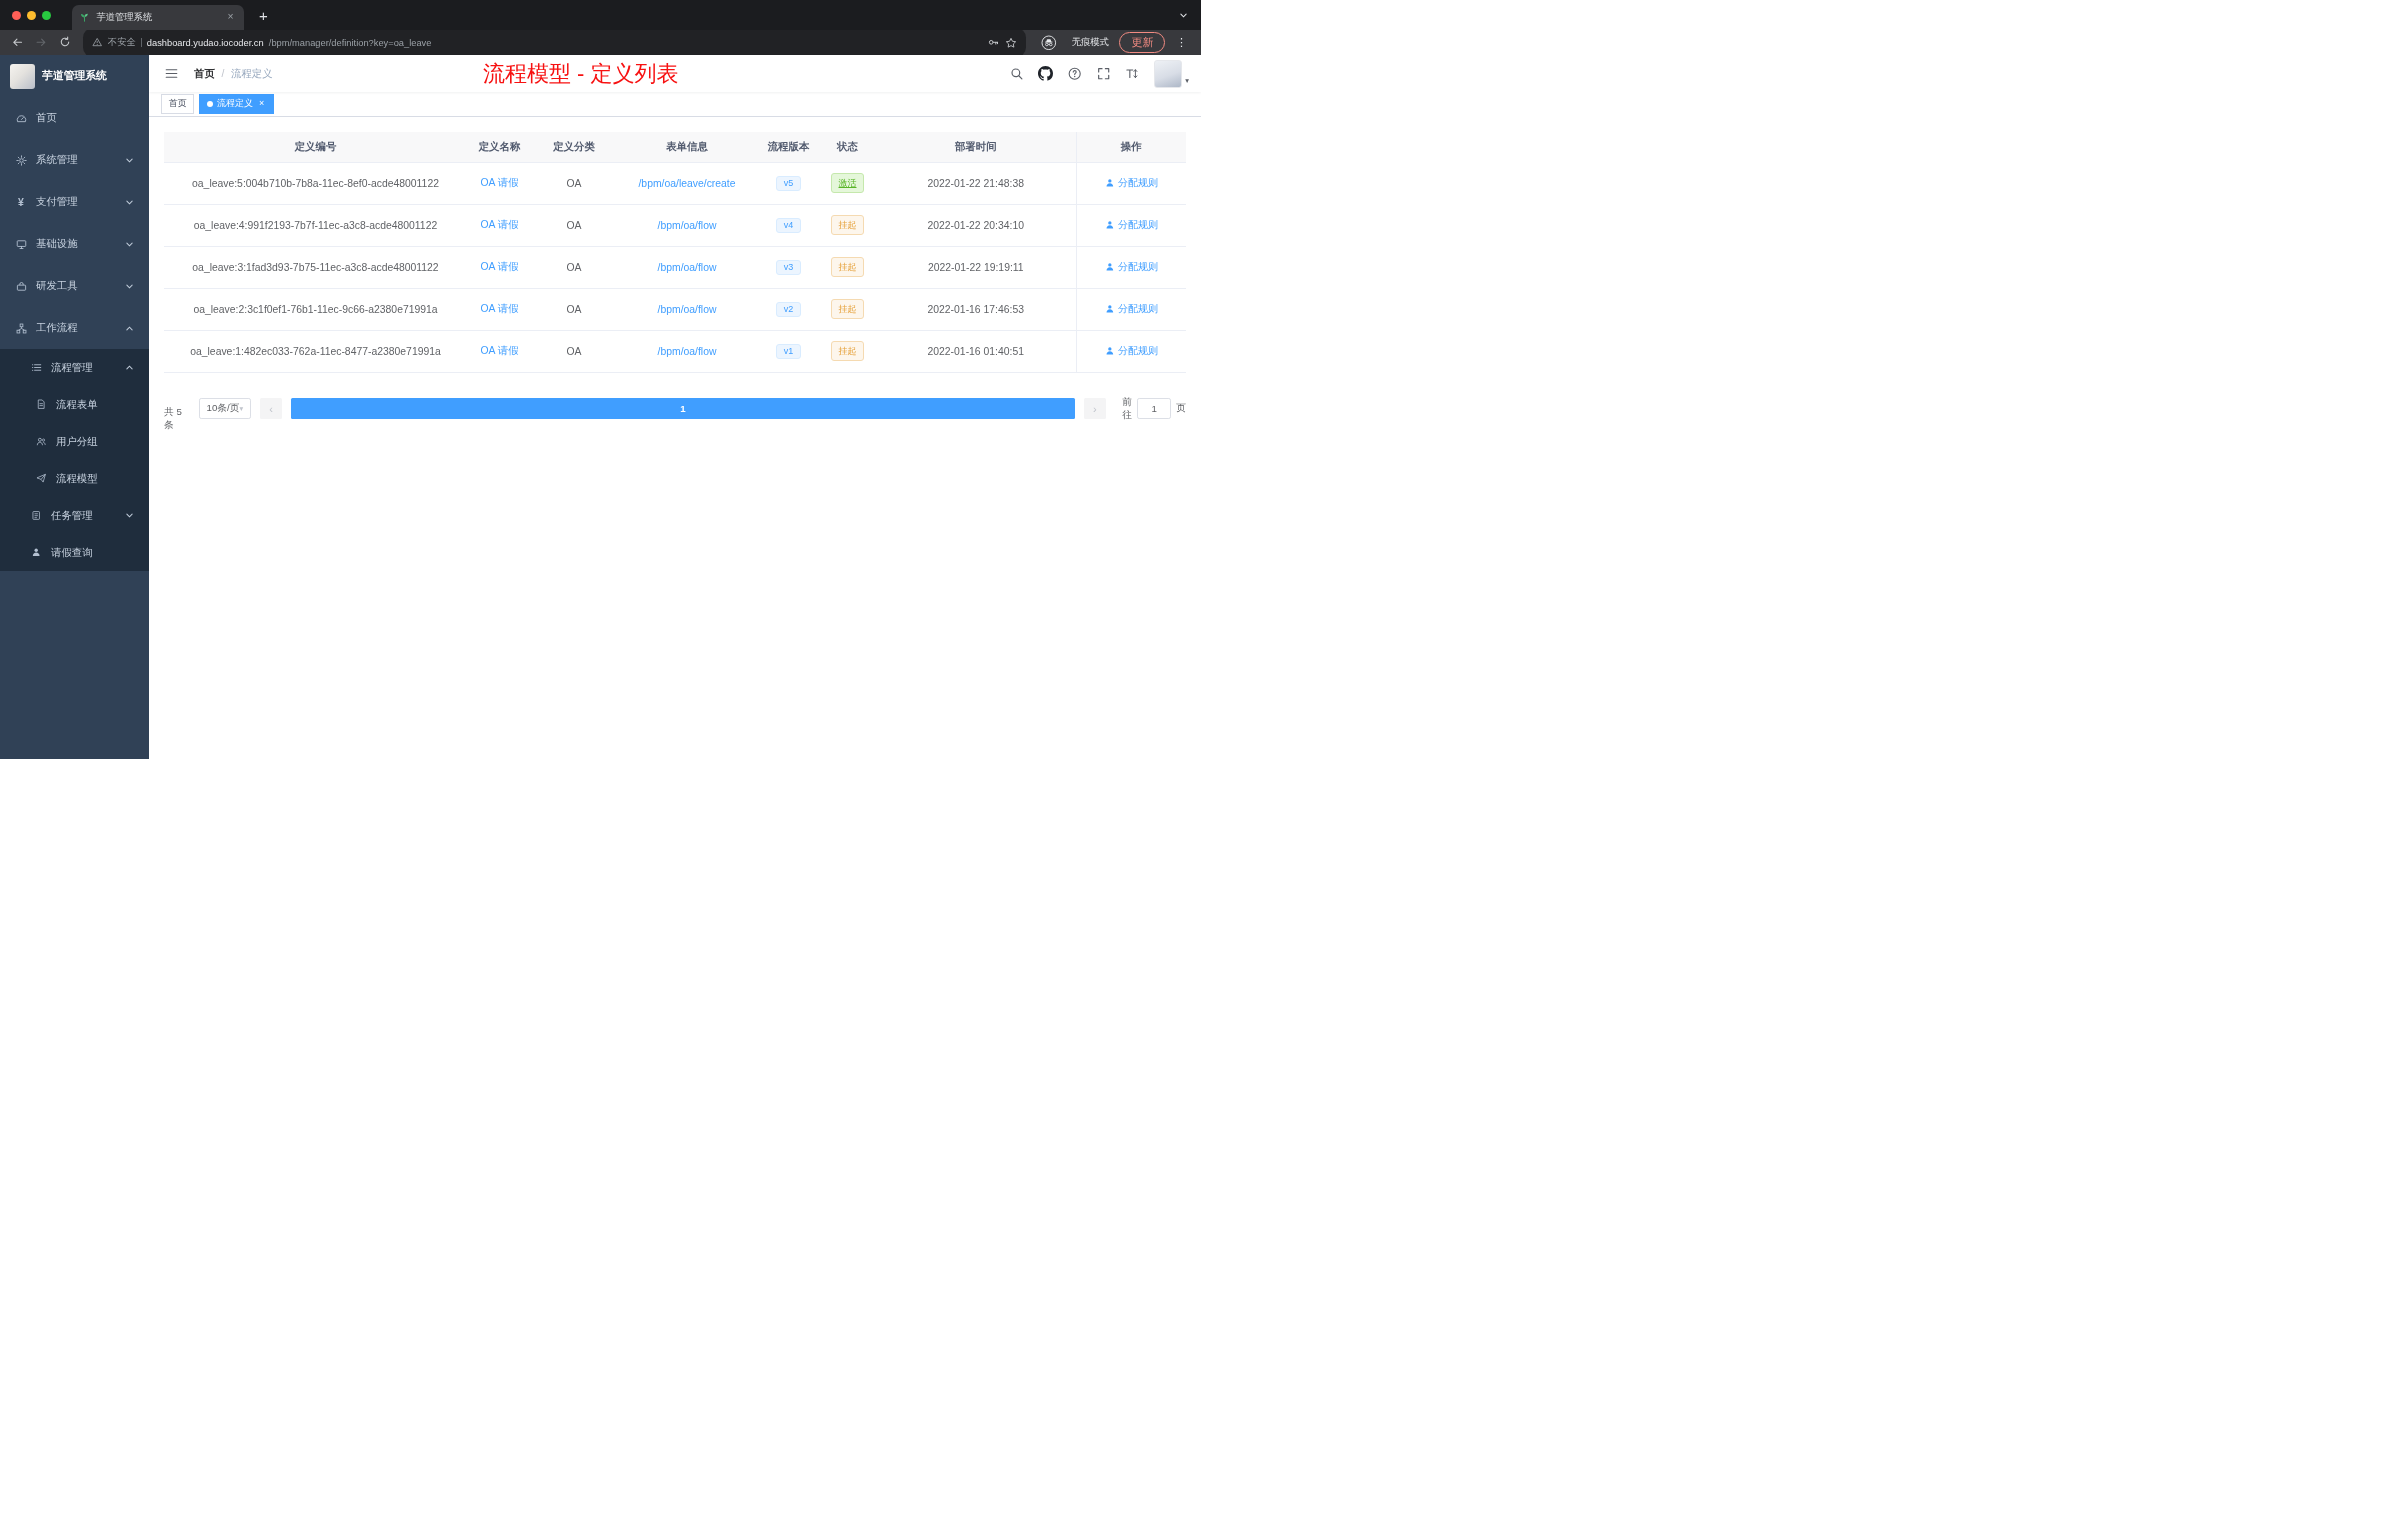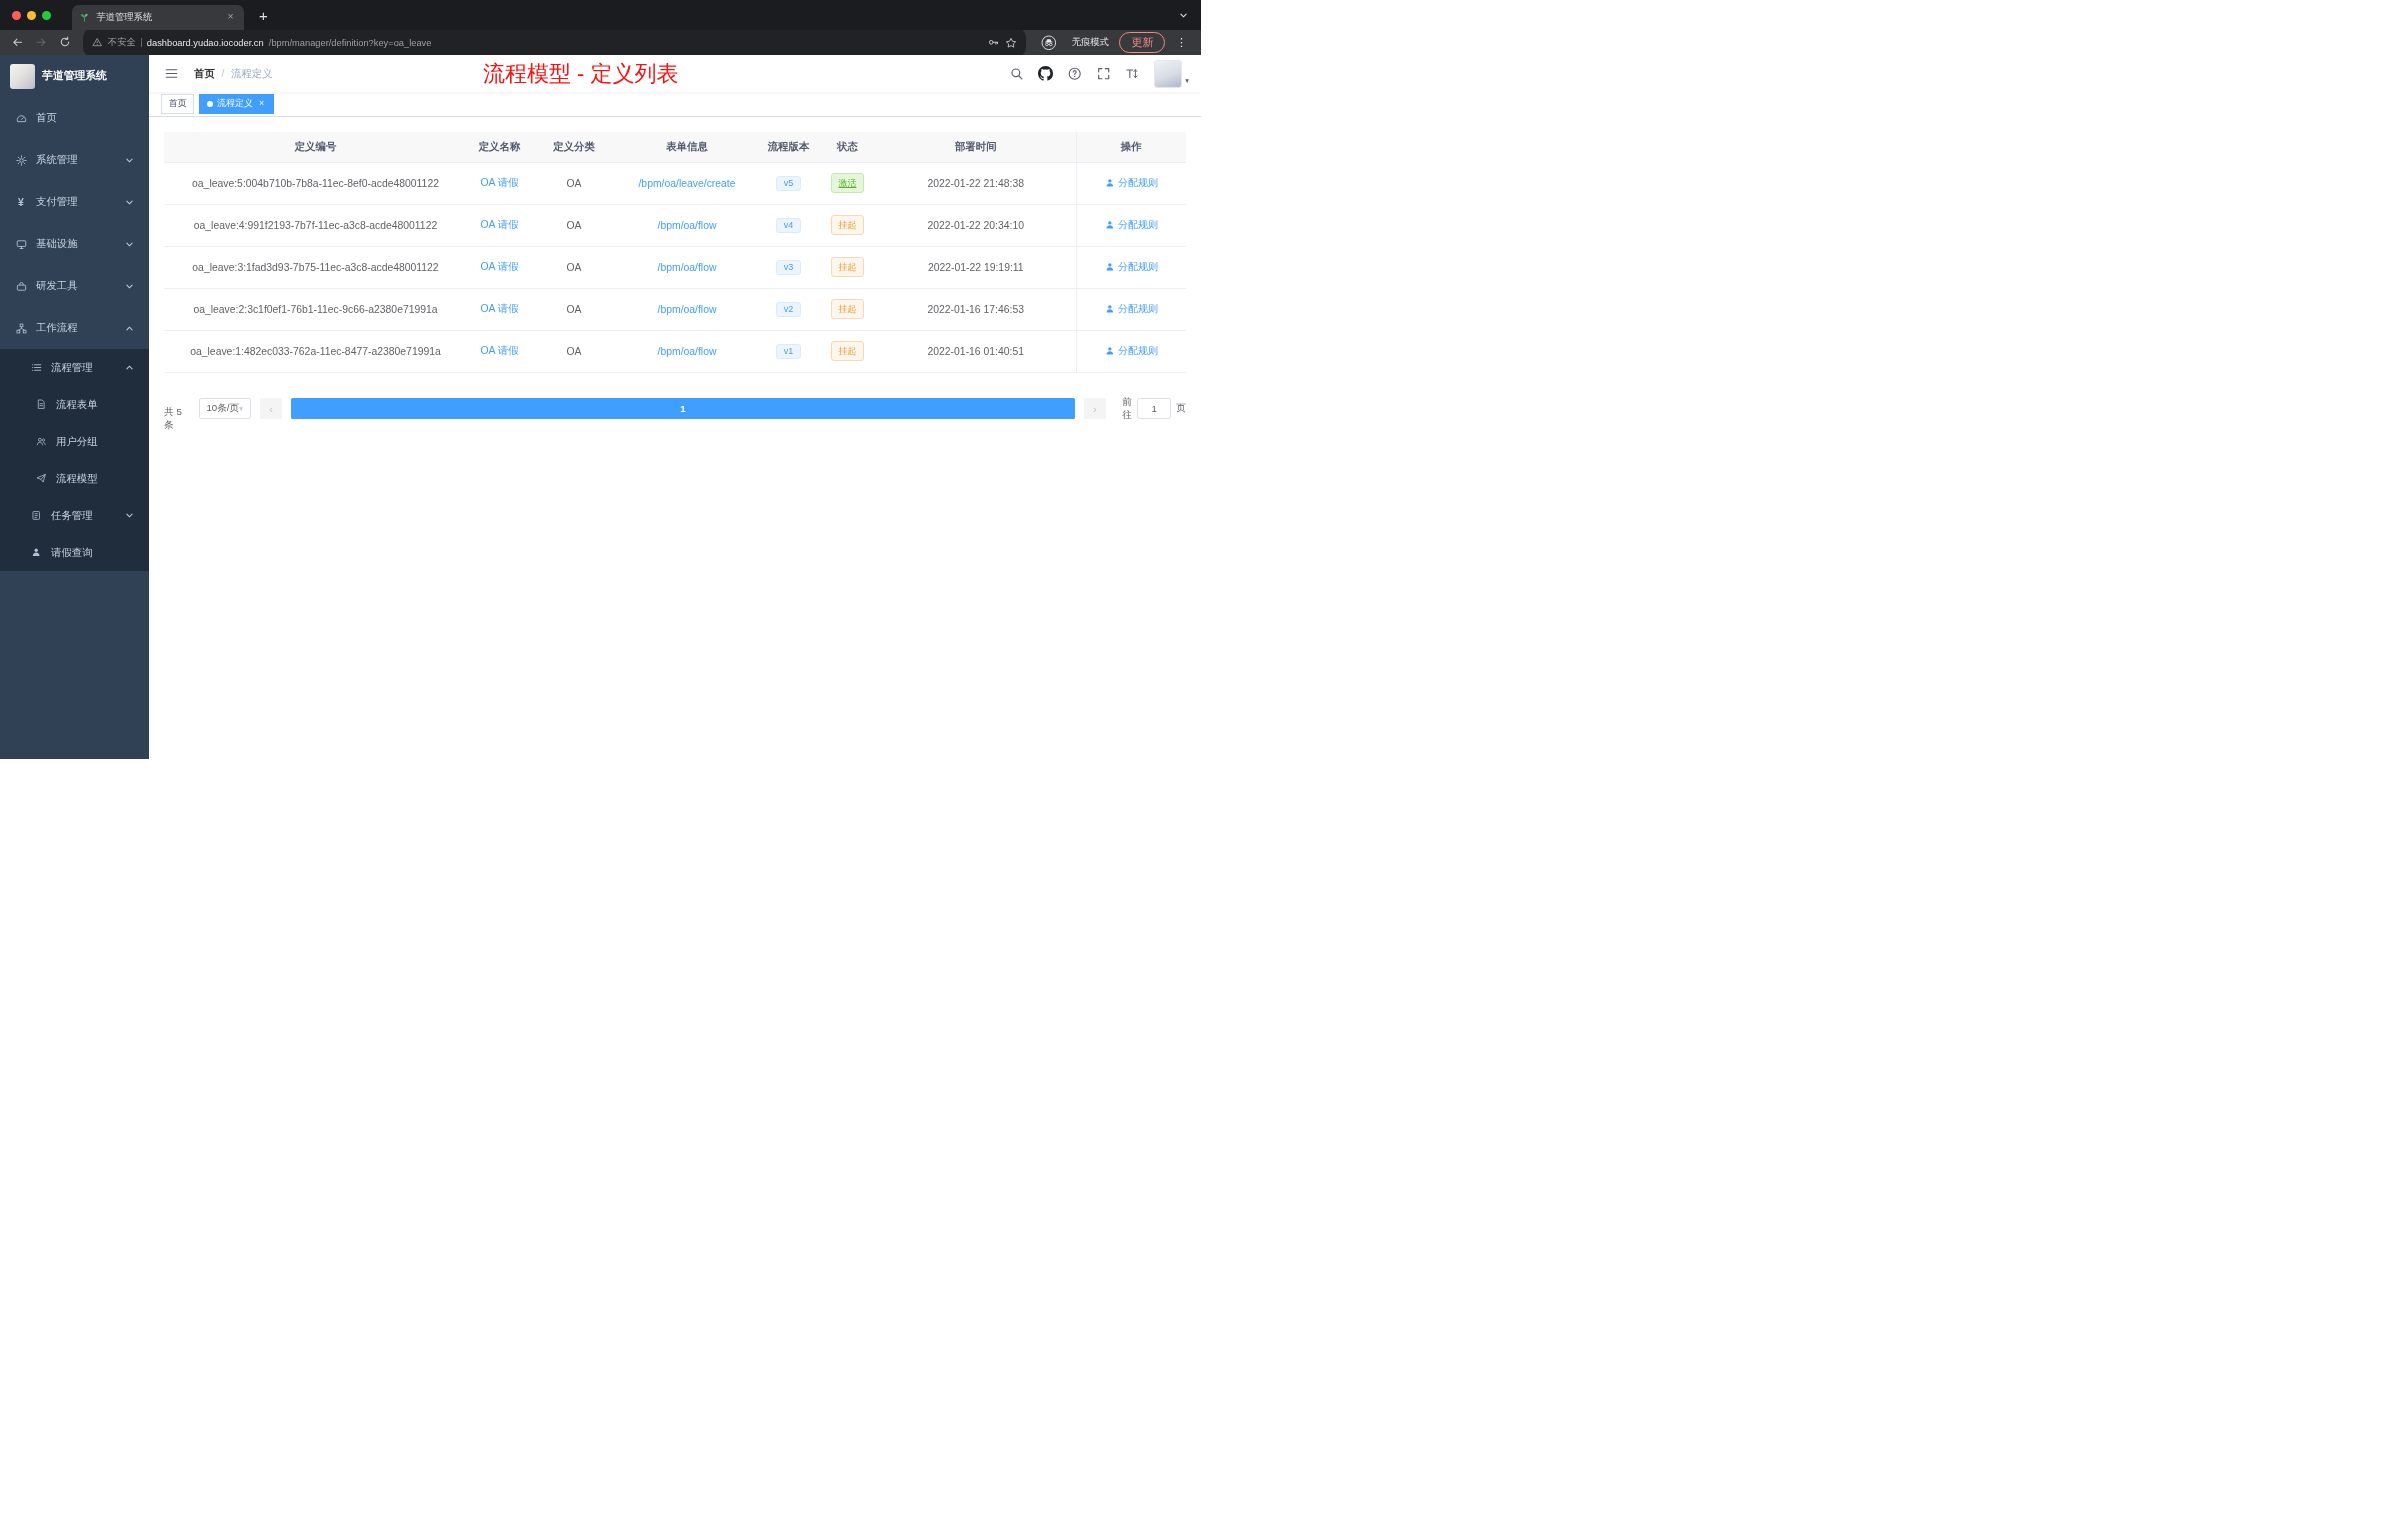--- a/index.html
+++ b/index.html
@@ -77,21 +77,21 @@
   .cell-text { color:#606266; }
   .link { color:#409eff; cursor:pointer; }
   .vtag { display:inline-block; padding:1.5px 6.7px; font-size:9px; border-radius:3px; background:#ecf5ff; border:0.7px solid #d9ecff; color:#409eff; }
   .stag { display:inline-block; padding:2.2px 6.7px; font-size:9px; border-radius:3px; }
   .stag[data-status="active"] { background:#e5f7da; border:0.7px solid #c5e8ac; color:#59b528;text-decoration:underline; }
   .stag[data-status="suspended"] { background:#fdf6ec; border:0.7px solid #f5dab1; color:#e6a23c; }
   .action-link { color:#409eff; cursor:pointer; display:inline-flex; align-items:center; gap:3.7px; font-size:10px; }
 
   .pagination { margin-top:13.4px; display:flex; justify-content:flex-end; align-items:center; gap:9px; font-size:9.7px; color:#606266; }
   .pg-total { margin-right:6px;margin-top:20px; }
-  .pg-size { width:72px; height:21px; border:0.7px solid #dcdfe6; border-radius:2.2px; display:flex; align-items:center; justify-content:flex-start; padding:0 6.7px; cursor:pointer; color:#606266; }
+  .pg-size { width:72px; height:21px; border:0.7px solid #dcdfe6; border-radius:2.2px; display:flex; align-items:center; justify-content:center; padding:0 6.7px; cursor:pointer; color:#606266; }
   .pg-size .caret { color:#c0c4cc; font-size:7.4px; }
   .pg-btn { min-width:22px; height:21px; background:#f4f4f5; border-radius:1.5px; display:flex; align-items:center; justify-content:center; cursor:pointer; color:#c0c4cc; font-size:11px; }
   .pg-btn.page { background:#409eff; color:#fff; font-weight:bold; font-size:9.7px; }
   .pg-goto { display:flex; align-items:center; gap:5.2px; margin-left:7.4px; }
   .pg-input { width:34px; height:21px; border:0.7px solid #dcdfe6; border-radius:2.2px; text-align:center; color:#606266; font-size:9.7px; font-family:inherit; outline:none; background:#fff; }
 
   svg { display:block; }
 </style>
 </head>
 <body>

